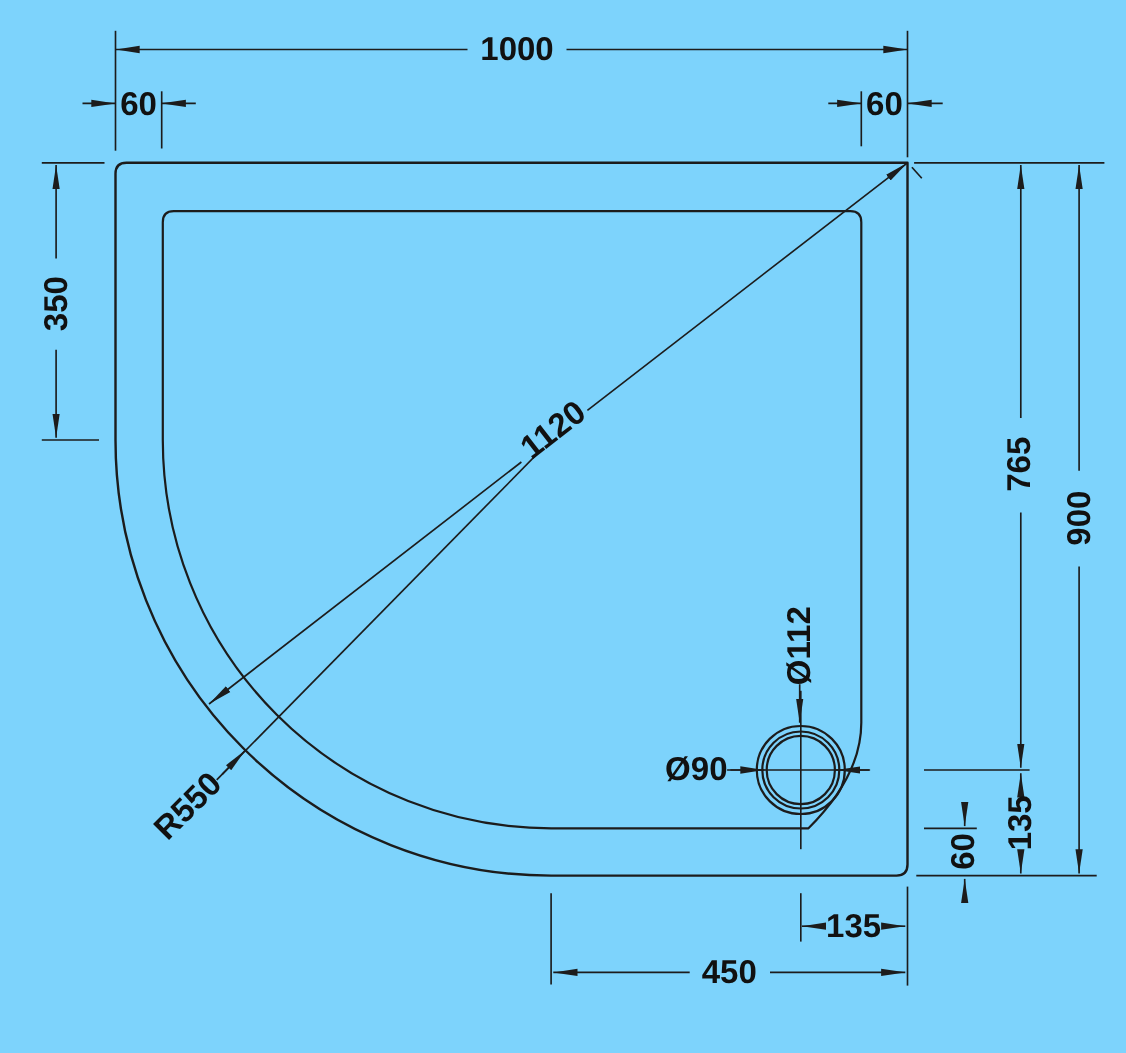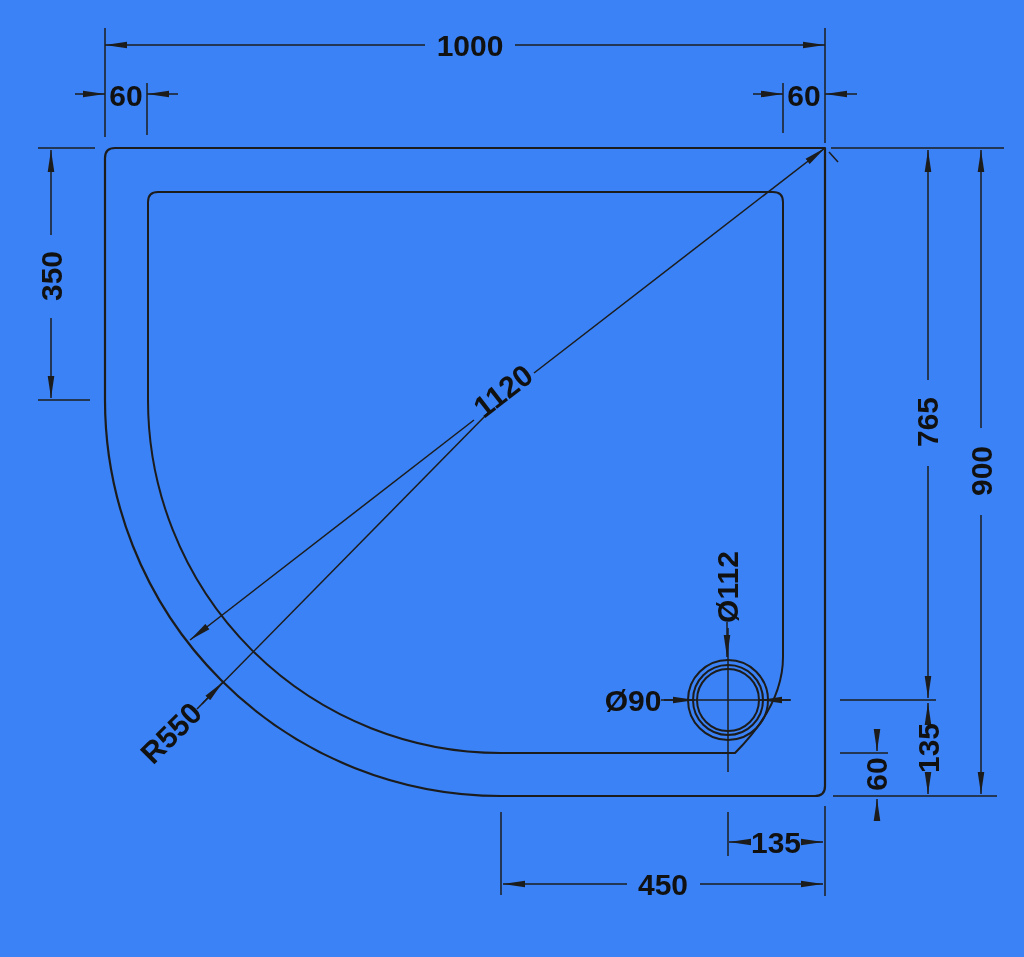--- a/index.html
+++ b/index.html
@@ -4,21 +4,21 @@
 <style>
   html, body {
     margin: 0;
     padding: 0;
     background: #ffffff;
   }
   .canvas {
     position: relative;
     width: 1024px;
     height: 957px;
-    background: #3b82f6;
+    background: #7dd3fc;
     font-family: "Liberation Sans", sans-serif;
   }
   svg { display: block; }
   .outline {
     fill: none;
     stroke: #1c1c1c;
     stroke-width: 2.2;
     stroke-linejoin: round;
   }
   .inner-edge {

